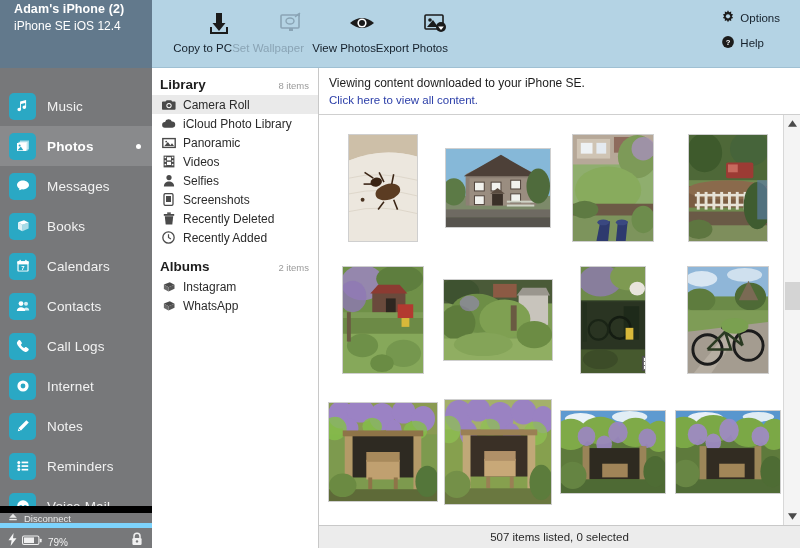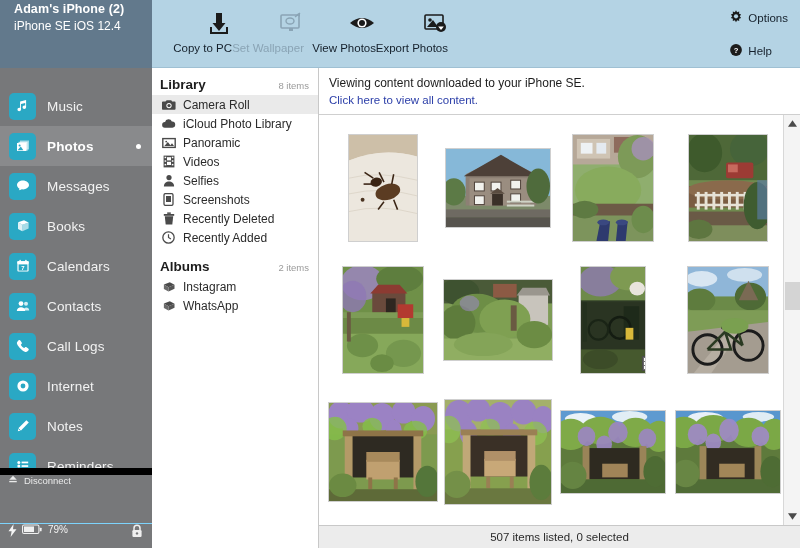--- a/index.html
+++ b/index.html
@@ -43,22 +43,22 @@
     align-items: flex-end; justify-content: flex-start;
     padding-top: 4px;
     cursor: pointer;
     color: #15202b;
   }
   .tool-btn.disabled { color: #8aa4b5; cursor: default; }
   .tool-ico { height: 30px; display: flex; align-items: center; justify-content: center; }
   .tool-label { font-size: 11.5px; margin-top: 4px; white-space: nowrap; }
 
   .toolbar-right {
-    position: absolute; right: 12px; top: 10px;
-    display: flex; flex-direction: column; gap: 17px;
+    position: absolute; right: 20px; top: 10px;
+    display: flex; flex-direction: column; gap: 9px;
     align-items: flex-start;
   }
   .tb-right-item {
     display: flex; align-items: center; gap: 5px;
     font-size: 11.5px; color: #15202b; cursor: pointer;
   }
 
   
   .body-row { flex: 1; display: flex; min-height: 0; }
 
@@ -97,24 +97,24 @@
   }
 
   .side-bottom { flex: 0 0 auto; }
   .disconnect-row {
     height: 17px; display: flex; align-items: center;
     padding-left: 8px; gap: 6px;
     border-top: 7px solid #000000;
     color: #eaeaea; font-size: 9.5px; cursor: pointer;
   }
   .battery-row {
-    height: 25px; display: flex; align-items: flex-start;
+    height: 25px; display: flex; align-items: flex-end;
     padding: 0 9px 0 8px; gap: 5px;
-    border-top: 1px solid #7dd3fc;
-    color: #f2f2f2; font-size: 10px; margin-top: 38px;
+    border-top: 5px solid #7dd3fc;
+    color: #f2f2f2; font-size: 10px;
   }
   .battery-pct { font-size: 10px; margin-left: 1px; }
   .lock-spacer { flex: 1; }
 
   
   .library {
     width: 167px; flex: 0 0 167px;
     background: #ffffff;
     border-right: 1px solid #c8c8c8;
     padding-top: 6px;

